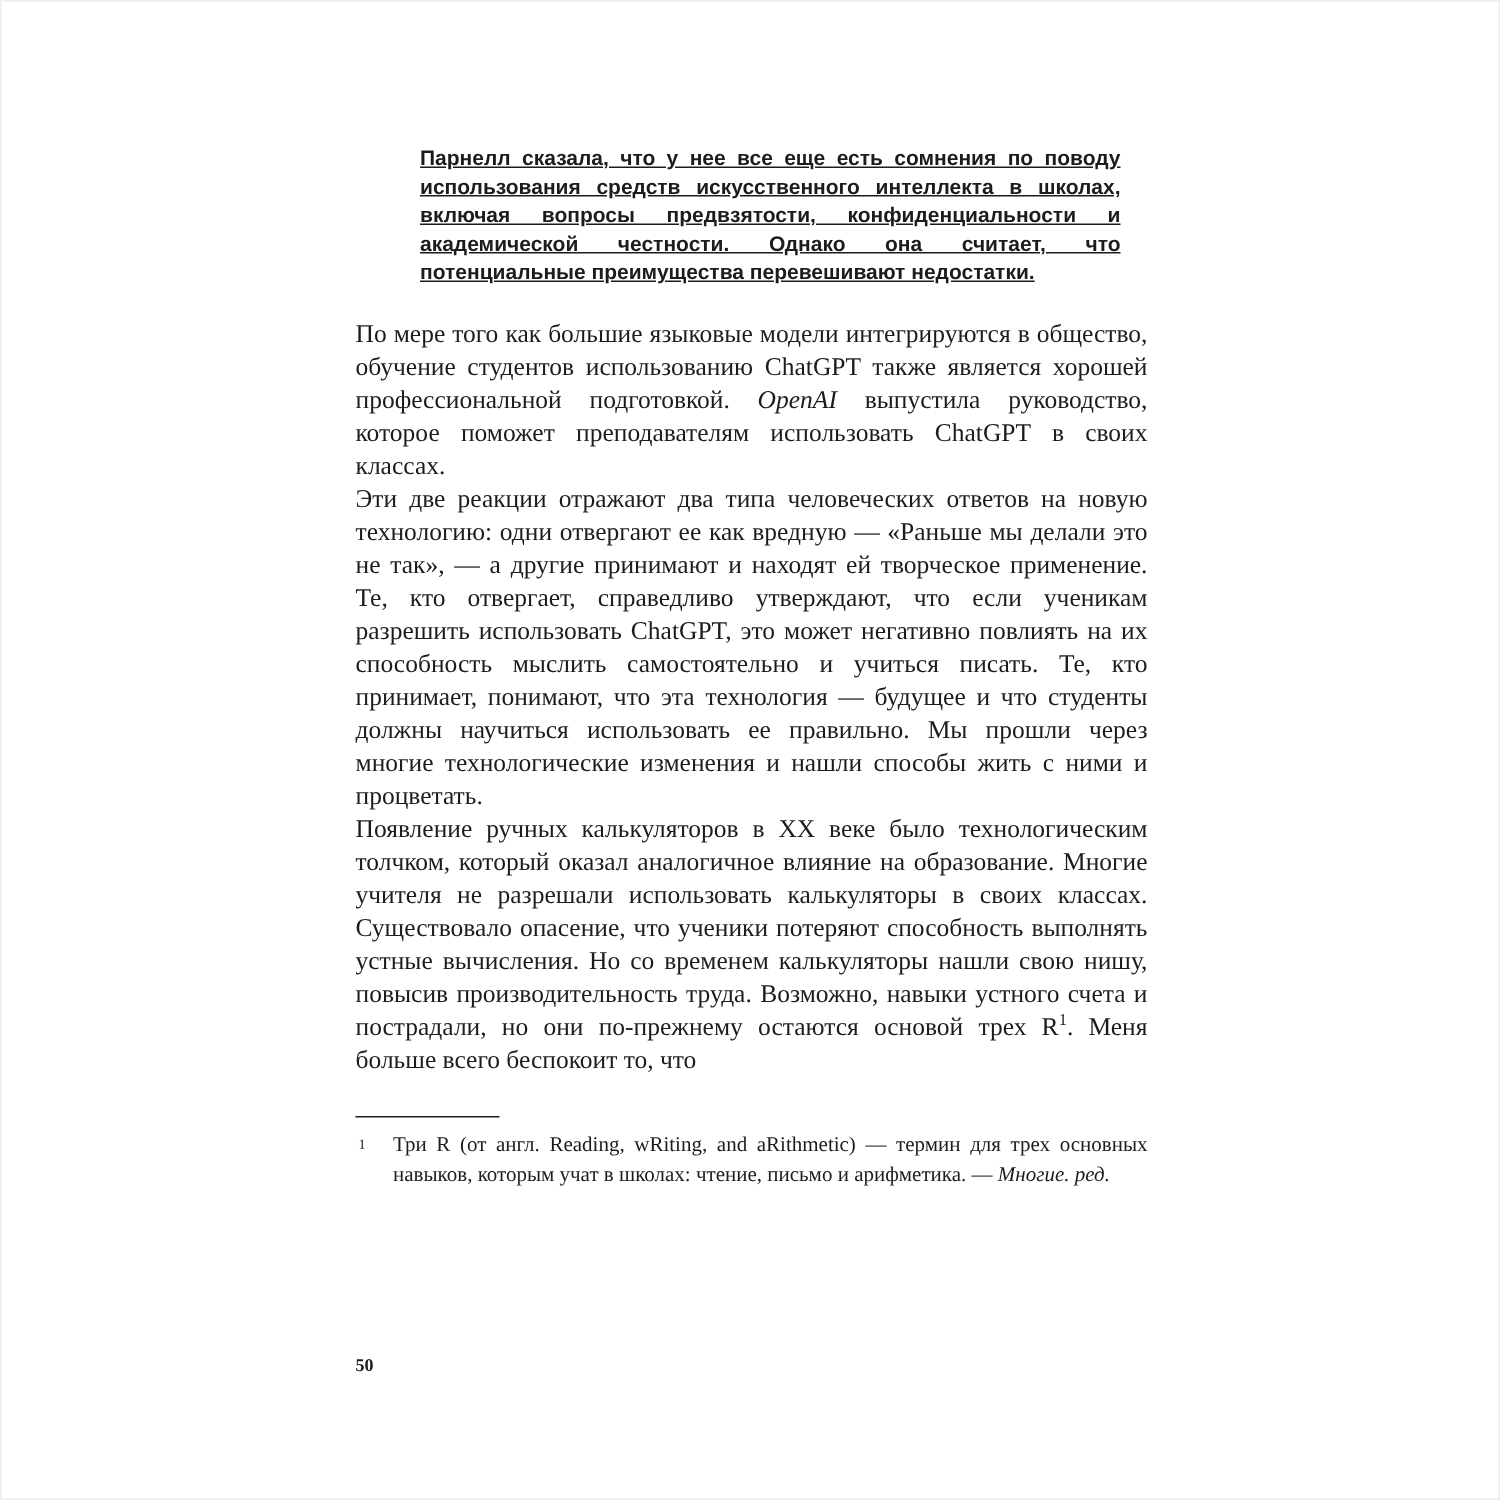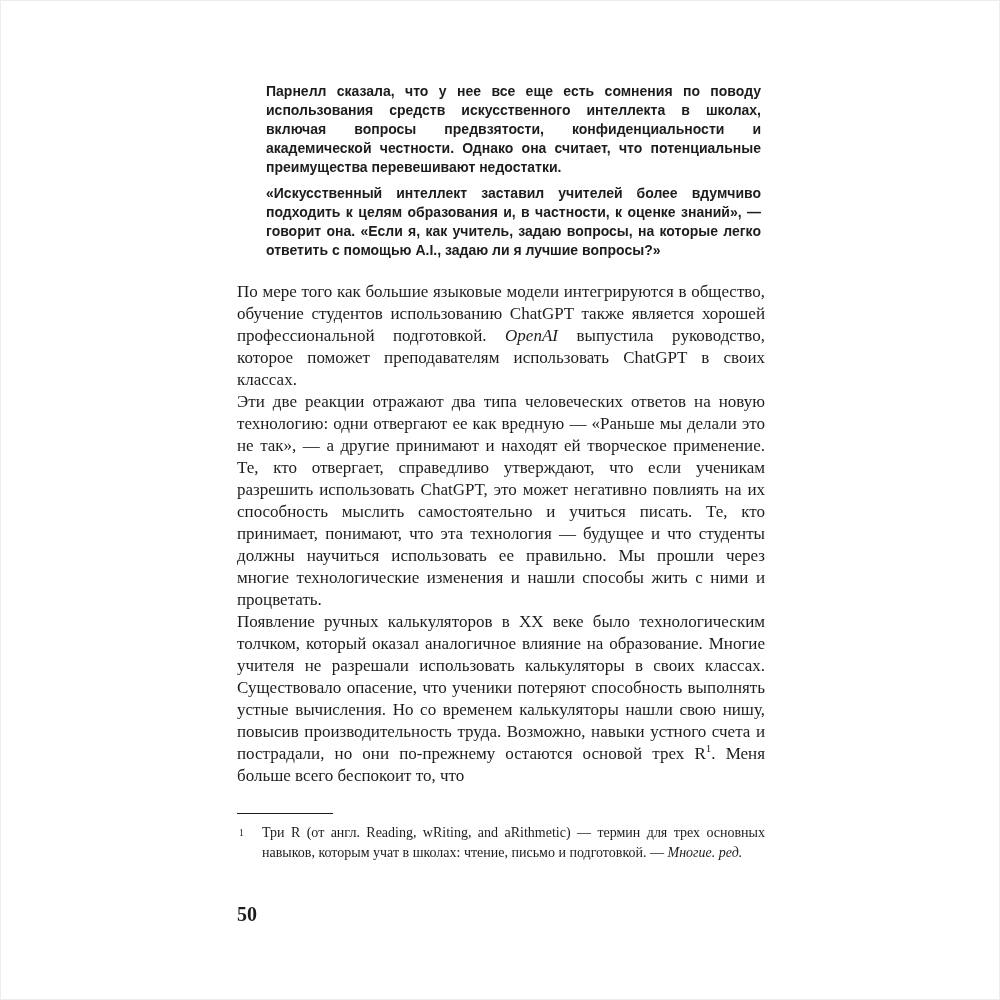--- a/index.html
+++ b/index.html
@@ -21,21 +21,21 @@
   }
   .quote {
     margin: 0 0 0 25px;
     font-family: "Liberation Sans", sans-serif;
     font-weight: bold;
     font-size: 14px;
     line-height: 19px;
     text-align: justify;
     hyphens: auto;
   }
-  .quote-para { margin: 4px; }
+  .quote-para { margin: 18px; text-decoration: underline; }
   .quote-para + .quote-para { margin-top: 7px; }
   .body-para {
     margin: 0;
     font-size: 17px;
     line-height: 22px;
     text-align: justify;
     hyphens: auto;
   }
   .quote + .body-para { margin-top: 21px; }
   .body-para + .body-para { }
@@ -64,44 +64,43 @@
     left: 2px;
     top: 0;
     font-size: 9.5px;
     line-height: 20px;
     vertical-align: top;
   }
   .page-number {
     position: absolute;
     left: 237px;
     top: 903px;
-    font-size: 20px;
+    font-size: 12px;
     font-weight: bold;
   }
   i { font-style: italic; }
 </style>
 </head>
 <body>
 
 <div class="page">
   <div class="content">
 
     <div class="quote">
       <p class="quote-para">Парнелл сказала, что у нее все еще есть сомнения по поводу использования средств искусственного интеллекта в школах, включая вопросы предвзятости, конфиденциальности и академической честности. Однако она считает, что потенциальные преимущества перевешивают недостатки.</p>
-      <p class="quote-para">«Искусственный интеллект заставил учителей более вдумчиво подходить к целям образования и, в частности, к оценке знаний», — говорит она. «Если я, как учитель, задаю вопросы, на которые легко ответить с помощью A.I., задаю ли я лучшие вопросы?»</p>
     </div>
 
     <p class="body-para"><span>По мере того как большие языковые модели интегрируются в общество, обучение студентов использованию ChatGPT также является хорошей профессиональной подготовкой. </span><i>OpenAI</i><span> выпустила руководство, которое поможет преподавателям использовать ChatGPT в своих классах.</span></p>
 
     <p class="body-para">Эти две реакции отражают два типа человеческих ответов на новую технологию: одни отвергают ее как вредную — «Раньше мы делали это не так», — а другие принимают и находят ей творческое применение. Те, кто отвергает, справедливо утверждают, что если ученикам разрешить использовать ChatGPT, это может негативно повлиять на их способность мыслить самостоятельно и учиться писать. Те, кто принимает, понимают, что эта технология — будущее и что студенты должны научиться использовать ее правильно. Мы прошли через многие технологические изменения и нашли способы жить с ними и процветать.</p>
 
     <p class="body-para"><span>Появление ручных калькуляторов в XX веке было технологическим толчком, который оказал аналогичное влияние на образование. Многие учителя не разрешали использовать калькуляторы в своих классах. Существовало опасение, что ученики потеряют способность выполнять устные вычисления. Но со временем калькуляторы нашли свою нишу, повысив производительность труда. Возможно, навыки устного счета и пострадали, но они по-прежнему остаются основой трех R</span><sup>1</sup><span>. Меня больше всего беспокоит то, что</span></p>
 
     <div class="footnote-rule"></div>
 
     <div class="footnote">
-      <span class="fn-marker">1</span><span>Три R (от англ. Reading, wRiting, and aRithmetic) — термин для трех основных навыков, которым учат в школах: чтение, письмо и подготовкой. — </span><i>Многие. ред.</i>
+      <span class="fn-marker">1</span><span>Три R (от англ. Reading, wRiting, and aRithmetic) — термин для трех основных навыков, которым учат в школах: чтение, письмо и арифметика. — </span><i>Многие. ред.</i>
     </div>
 
   </div>
 
   <div class="page-number">50</div>
 </div>
 
 </body></html>

